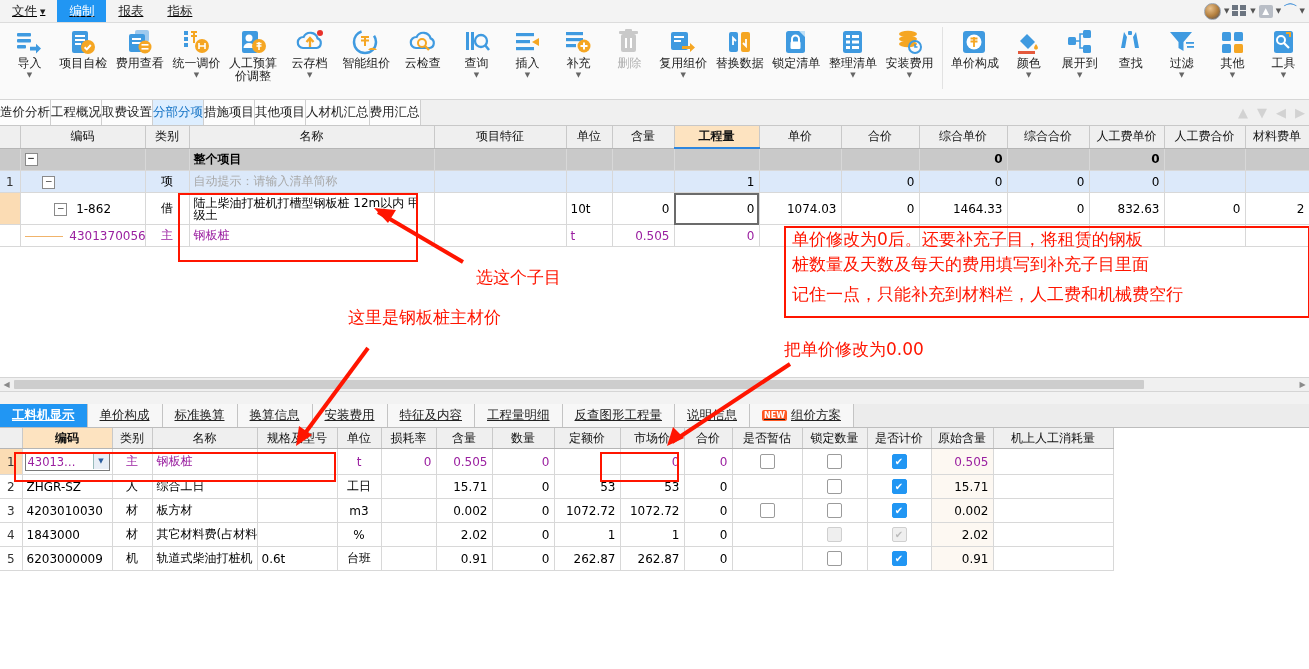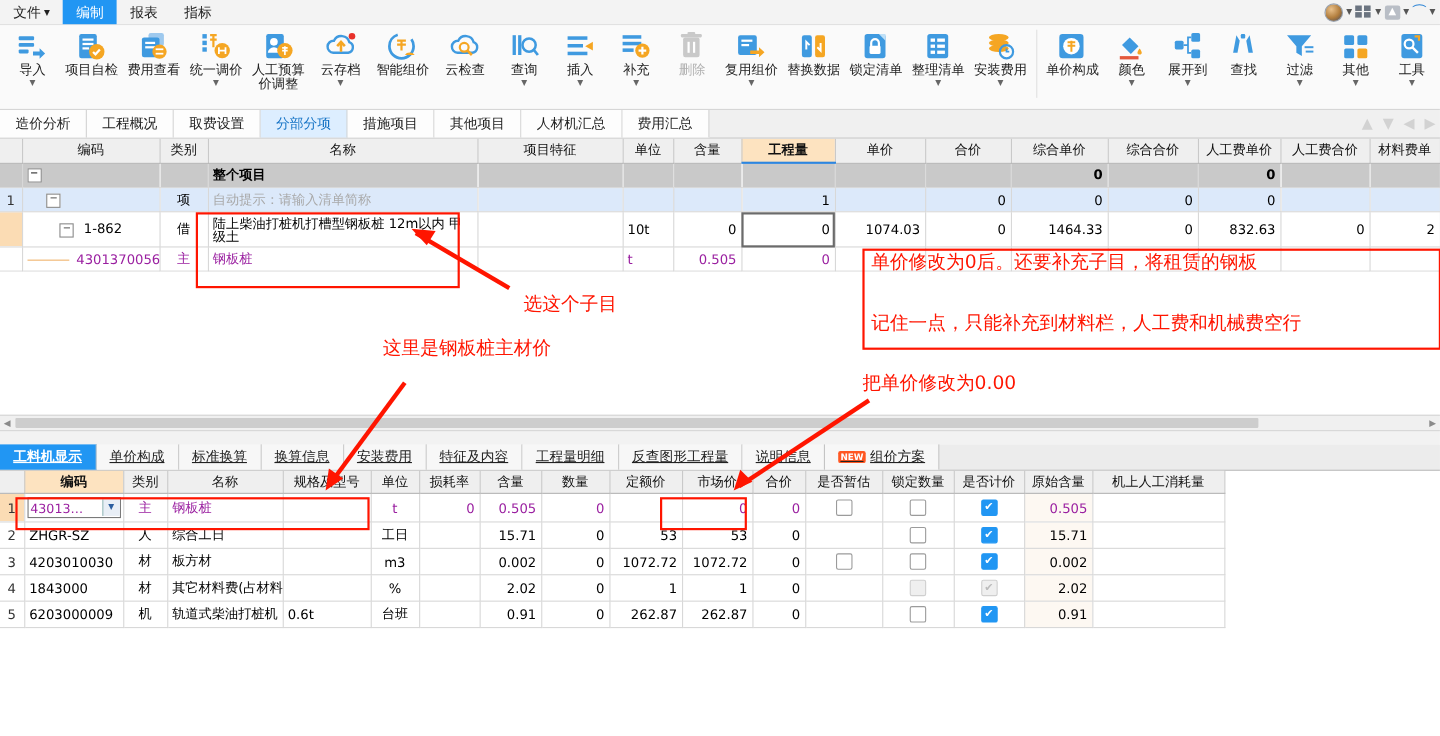--- a/index.html
+++ b/index.html
@@ -8,21 +8,21 @@
     background:#ffffff;
     font-family:"DejaVu Sans","Liberation Sans",sans-serif;
     font-size:12px;color:#000;
     -webkit-font-smoothing:none;
   }
   .app{position:relative;width:1309px;height:669px;}
 
   
   .menubar{
     height:22px;background:#f3f3f3;border-bottom:1px solid #dcdcdc;
-    display:flex;align-items:stretch;position:relative;
+    display:flex;align-items:stretch;position:relative;text-decoration:underline;
   }
   .menu-item{
     display:flex;align-items:center;padding:0 12px;font-size:12.5px;color:#222;
     white-space:nowrap;cursor:default;
   }
   .menu-item.active{background:#2196f3;color:#fff;}
   .menu-caret{font-size:7px;margin-left:3px;position:relative;top:1px;}
   .menubar-right{
     position:absolute;right:4px;top:0;height:22px;display:flex;align-items:center;gap:3px;
   }
@@ -58,21 +58,21 @@
   .rb .dn{font-size:7px;color:#666;line-height:8px;margin-top:1px;}
   .rb.disabled .lbl{color:#b0b0b0;}
   .rb-sep{width:1px;height:62px;background:#e2e2e2;margin:4px 4px 0 4px;}
 
   
   .tabstrip{
     height:25px;background:#f0f0f0;border-bottom:1px solid #c8c8c8;
     display:flex;align-items:stretch;position:relative;
   }
   .tab{
-    display:flex;align-items:center;justify-content:flex-end;padding:0 14px;
+    display:flex;align-items:center;justify-content:flex-end;padding:0 0;
     font-size:12.5px;color:#222;background:#fdfdfd;border-right:1px solid #cfcfcf;
     white-space:nowrap;cursor:default;
   }
   .tab.sel{background:#ddeeff;color:#1271c4;}
   .tabstrip-right{
     position:absolute;right:4px;top:0;height:25px;display:flex;align-items:center;gap:9px;
   }
   .navarrow{color:#d2d2d2;font-size:13px;}
 
   
@@ -878,15 +878,16 @@
     <path d="M296,446 l3,-20 l13,9 z" fill="#ff1500"></path>
 
     <path d="M790,364 L672,442" stroke="#ff1500" stroke-width="4" fill="none"></path>
     <path d="M667,446 l6,-19 l11,11 z" fill="#ff1500"></path>
   </svg>
 
   <div class="anno" style="left:476px;top:266px;">选这个子目</div>
   <div class="anno" style="left:348px;top:306px;">这里是钢板桩主材价</div>
   <div class="anno" style="left:784px;top:338px;">把单价修改为0.00</div>
   <div class="anno" style="left:792px;top:228px;">单价修改为0后。还要补充子目，将租赁的钢板</div>
+  <div class="anno" style="left:792px;top:253px;">桩数量及天数及每天的费用填写到补充子目里面</div>
   <div class="anno" style="left:792px;top:283px;">记住一点，只能补充到材料栏，人工费和机械费空行</div>
 
 </div>
 
 </body></html>

